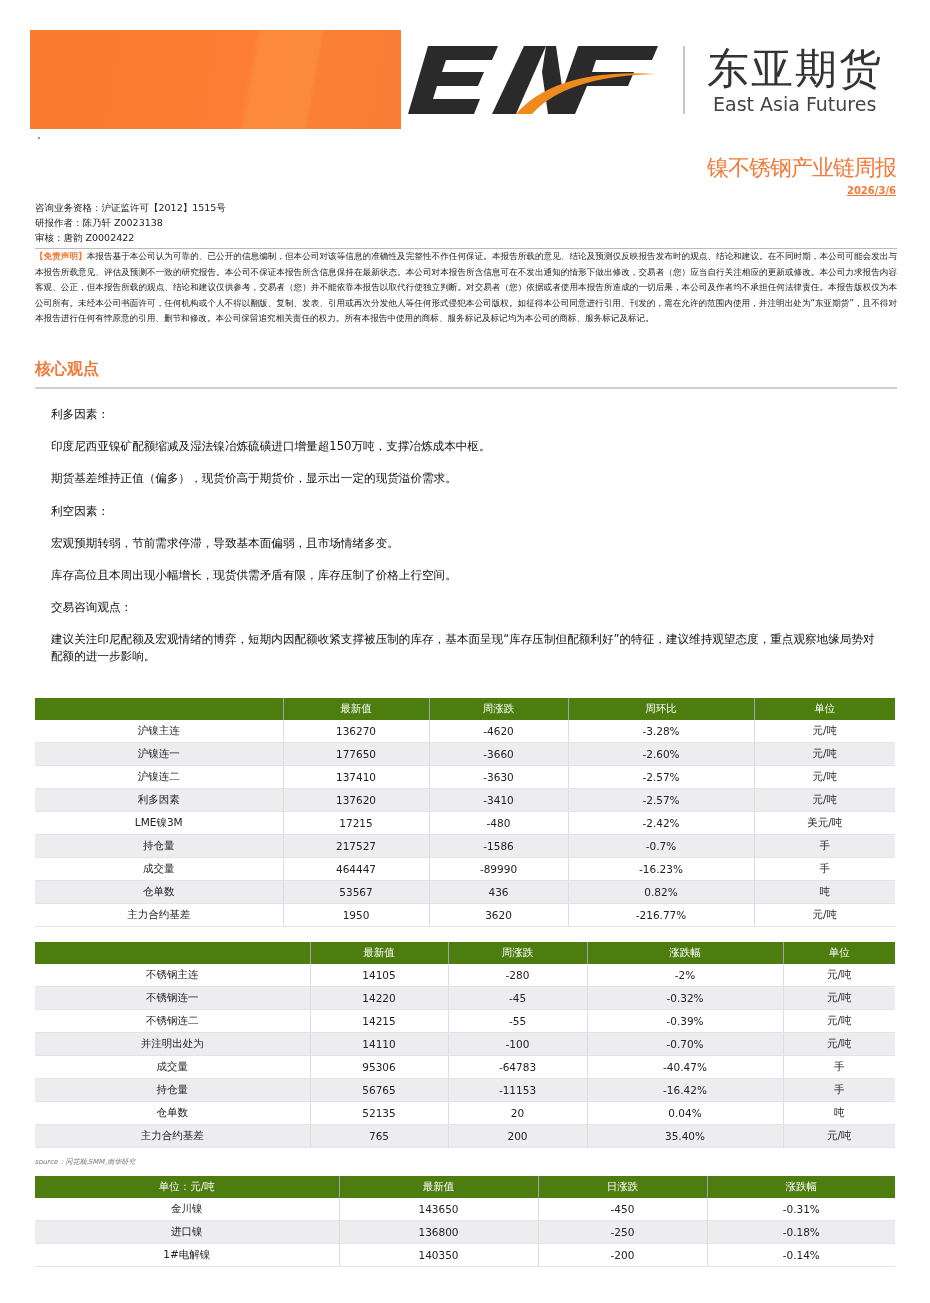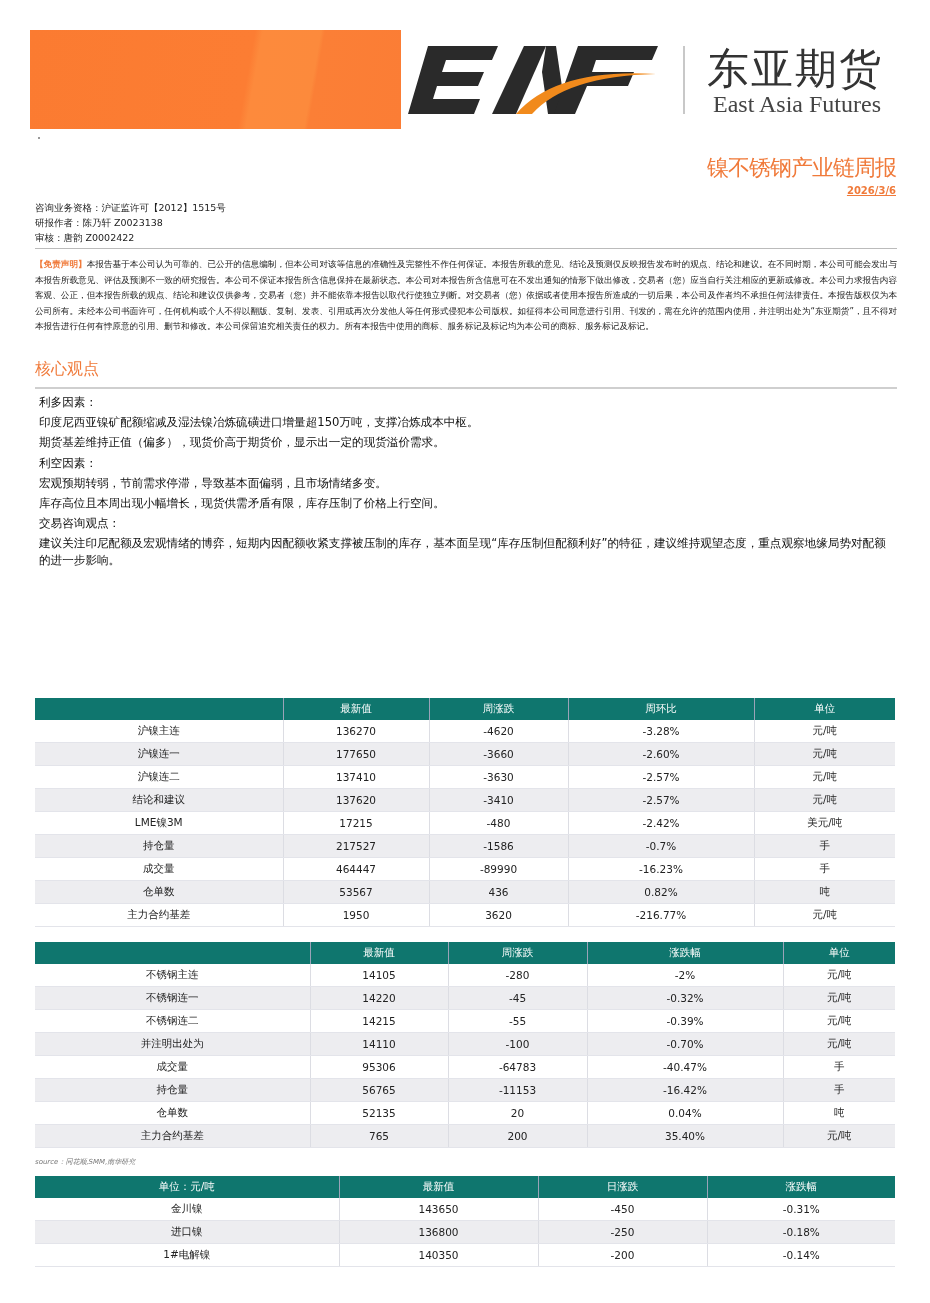--- a/index.html
+++ b/index.html
@@ -6,40 +6,40 @@
   body { width: 930px; height: 1303px; position: relative; overflow: hidden;
          font-family: "DejaVu Sans", "Liberation Sans", sans-serif; color: #111; }
   .abs { position: absolute; }
 
   
   .banner { left: 30px; top: 30px; width: 371px; height: 99px;
             background: linear-gradient(100deg, #fb7b31 0%, #fc7d33 58%, #fd8a3c 60%, #fc8a3c 75%, #fb7f36 76%, #fb7d35 100%); }
   .logo-eaf { left: 406px; top: 42px; width: 258px; height: 76px; }
   .logo-divider { left: 683px; top: 46px; width: 2px; height: 68px; background: #c8c8c8; }
   .logo-cn { left: 707px; top: 44px; font-size: 42px; letter-spacing: 2px; color: #333; font-weight: 500; line-height: 50px; }
-  .logo-en { left: 713px; top: 92px; font-size: 24px; color: #444; line-height: 24px; font-family: Liberation Serif, serif; }
+  .logo-en { left: 713px; top: 92px; font-size: 19px; color: #444; line-height: 24px; }
   .dot { left: 38px; top: 137px; width: 2px; height: 2px; background: #999; }
 
   .report-title { right: 34px; top: 154px; font-size: 22px; font-weight: normal; color: #f07a3a; letter-spacing: -1px; line-height: 28px; }
   .report-date { right: 34px; top: 184px; font-size: 10px; font-weight: bold; color: #f07a3a; line-height: 13px; text-decoration: underline; }
 
   .meta { left: 35px; font-size: 9.5px; color: #222; line-height: 13px; }
   .disclaimer { left: 35px; top: 248px; width: 862px; font-size: 8.6px; line-height: 15.5px; color: #222;
-                border-top: 1px solid #bbb; padding-top: 8px; text-align: justify; }
+                border-top: 1px solid #bbb; padding-top: 0; text-align: justify; }
   .disclaimer .tag { color: #f07a3a; font-weight: bold; }
 
-  .section-title { left: 35px; top: 358px; font-size: 16px; font-weight: normal; color: #f07a3a; line-height: 22px; }
+  .section-title { left: 35px; top: 358px; font-size: 16px; font-weight: bold; color: #f07a3a; line-height: 22px; }
   .section-rule { left: 35px; top: 387px; width: 862px; height: 2px; background: #cfcfcf; }
   .core { left: 35px; top: 390px; width: 862px; font-size: 11.6px; line-height: 16.2px; color: #111; }
-  .core p { margin: 4px; }
+  .core p { margin: 16px; }
 
   
   table.dt { position: absolute; border-collapse: collapse; table-layout: fixed;
              font-size: 10.5px; color: #222; }
-  table.dt th { background: #0f766e; color: #ffffff; font-weight: normal; height: 22px; padding: 0;
+  table.dt th { background: #4d7c0f; color: #ffffff; font-weight: normal; height: 22px; padding: 0;
                 text-align: center; border-right: 1px solid #9aa3b8; }
   table.dt th:last-child { border-right: none; }
   table.dt td { height: 22px; padding: 0; text-align: center; border-right: 1px solid #dcdde3;
                 border-bottom: 1px solid #e3e4ea; }
   table.dt td:last-child { border-right: none; }
   table.dt tr:nth-child(even) td { background: #ededf0; }
   table.dt tr:nth-child(odd) td { background: #ffffff; }
 
   .source { left: 35px; top: 1157px; font-size: 7px; color: #777; font-style: italic; }
 </style>
@@ -122,21 +122,21 @@
       <td>元/吨</td>
     </tr>
     <tr>
       <td>沪镍连二</td>
       <td>137410</td>
       <td>-3630</td>
       <td>-2.57%</td>
       <td>元/吨</td>
     </tr>
     <tr>
-      <td>结论和建议</td>
+      <td>利多因素</td>
       <td>137620</td>
       <td>-3410</td>
       <td>-2.57%</td>
       <td>元/吨</td>
     </tr>
     <tr>
       <td>LME镍3M</td>
       <td>17215</td>
       <td>-480</td>
       <td>-2.42%</td>

